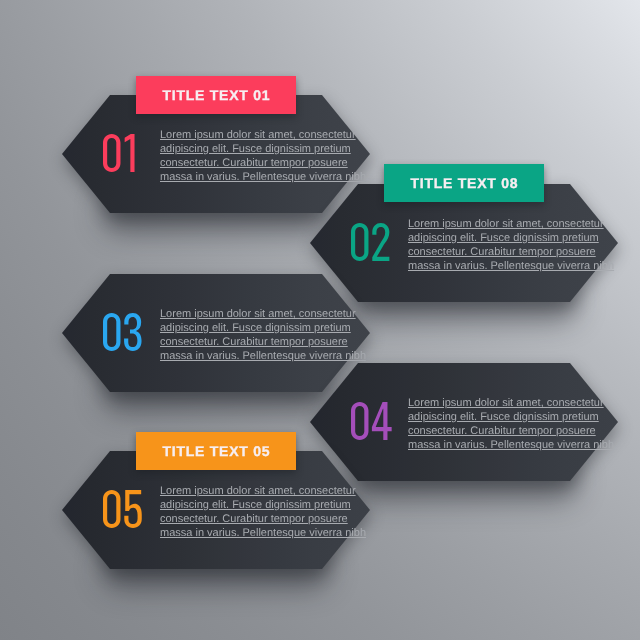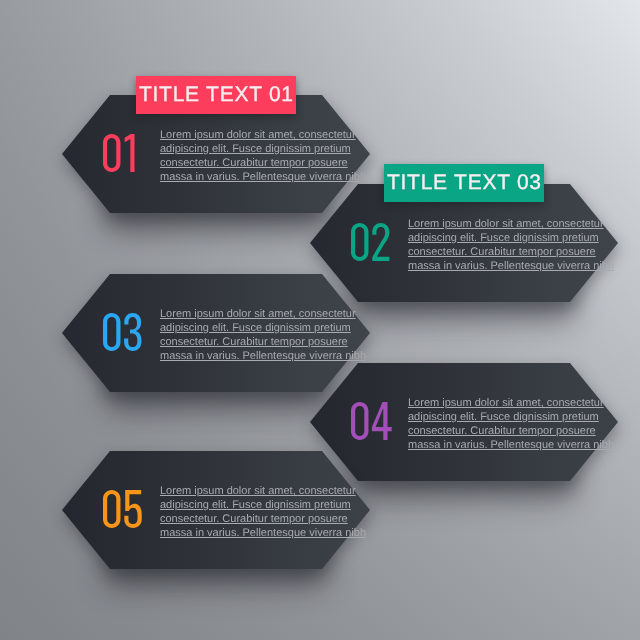--- a/index.html
+++ b/index.html
@@ -15,21 +15,21 @@
   .item{position:absolute;width:308px;height:118px;}
   .hexwrap{position:absolute;left:0;top:0;width:308px;height:118px;filter:drop-shadow(1px 6px 8px rgba(10,14,20,0.36));}
   .softshadow{position:absolute;left:40px;right:40px;top:98px;height:40px;border-radius:22px;
        background:rgba(12,16,22,0.40);filter:blur(14px);}
   .hex{position:absolute;inset:0;
        clip-path:polygon(48px 0, 260px 0, 308px 59px, 260px 118px, 48px 118px, 0 59px);
        background:linear-gradient(90deg,#252830 0%,#282b31 10%,#2f3239 38%,#363a41 62%,#3c4047 82%,#3f434a 100%);}
   .banner{position:absolute;display:flex;align-items:center;justify-content:center;
           width:160px;height:38px;background:var(--accent);
           box-shadow:0 3px 7px rgba(25,28,34,0.45);}
-  .banner span{color:#f7eef1;font-size:21px;letter-spacing:0.75px;font-weight:400;white-space:nowrap;text-indent:0.75px;-webkit-text-stroke:0.35px #f7eef1;}
+  .banner span{color:#f7eef1;font-size:14px;letter-spacing:0.75px;font-weight:700;white-space:nowrap;text-indent:0.75px;-webkit-text-stroke:0.35px #f7eef1;}
   .num{position:absolute;height:38px;}
   .num svg{display:block;height:38px;overflow:visible;}
   .body{position:absolute;color:#a8abb0;font-size:11px;white-space:nowrap;text-decoration:underline;}
   .bl{line-height:13.9px;}
 
   
   #it0{left:62px;top:95px;}
   #it1{left:310px;top:184px;}
   #it2{left:62px;top:274px;}
   #it3{left:310px;top:363px;}
@@ -84,21 +84,21 @@
           <path transform="translate(55,0)" d="M1 24 C1 9 11 0 23.5 0 C36 0 46 9 46 24 C46 36 41 45 32 56 L13 89 H46 V100 H1 V90 L24 50 C30 41 35 34 35 25 C35 15 30 10.5 23.5 10.5 C17 10.5 12 15 12 25 V31 H1 Z"></path>
         </svg>
       </div>
     <div class="body">
         <div class="bl">Lorem ipsum dolor sit amet, consectetur</div>
         <div class="bl">adipiscing elit. Fusce dignissim pretium</div>
         <div class="bl">consectetur. Curabitur tempor posuere</div>
         <div class="bl">massa in varius. Pellentesque viverra nibh</div>
       </div>
     <div class="banner">
-        <span>TITLE TEXT 03</span>
+        <span>TITLE TEXT 08</span>
       </div>
   </div>
 
   <div class="item" id="it2" style="--accent: #2aa7f0;">
     <div class="softshadow"></div>
       <div class="hexwrap">
         <div class="hex"></div>
       </div>
     <div class="num" style="color: var(--accent);">
         <svg viewBox="0 0 102 100" width="38.76" height="38" fill="currentColor" shape-rendering="geometricPrecision">
@@ -143,14 +143,17 @@
           <path transform="translate(0,0)" d="M23 0 C35.7 0 46 10 46 23 V77 C46 90 35.7 100 23 100 C10.3 100 0 90 0 77 V23 C0 10 10.3 0 23 0 Z M23 10.5 C16.4 10.5 11 15.7 11 22.5 V77.5 C11 84.3 16.4 89.5 23 89.5 C29.6 89.5 35 84.3 35 77.5 V22.5 C35 15.7 29.6 10.5 23 10.5 Z"></path>
           <path transform="translate(55,0)" d="M3.5 0 H45.5 V11 H14.5 V42.5 C18 38.5 23 36 28.5 36 C40 36 47 46.5 47 65 V76.5 C47 91.5 37.5 100 24 100 C10.5 100 1 91.5 1 76.5 V68 H12 V77 C12 86 17 89.5 24 89.5 C31.5 89.5 36 84.5 36 75.5 V65.5 C36 54 31.5 46.5 24.5 46.5 C18.5 46.5 15 50 13.5 55.5 H3.5 Z"></path>
         </svg>
       </div>
     <div class="body">
         <div class="bl">Lorem ipsum dolor sit amet, consectetur</div>
         <div class="bl">adipiscing elit. Fusce dignissim pretium</div>
         <div class="bl">consectetur. Curabitur tempor posuere</div>
         <div class="bl">massa in varius. Pellentesque viverra nibh</div>
       </div>
+    <div class="banner">
+        <span>TITLE TEXT 05</span>
+      </div>
   </div>
 </div>
 
 </body></html>

